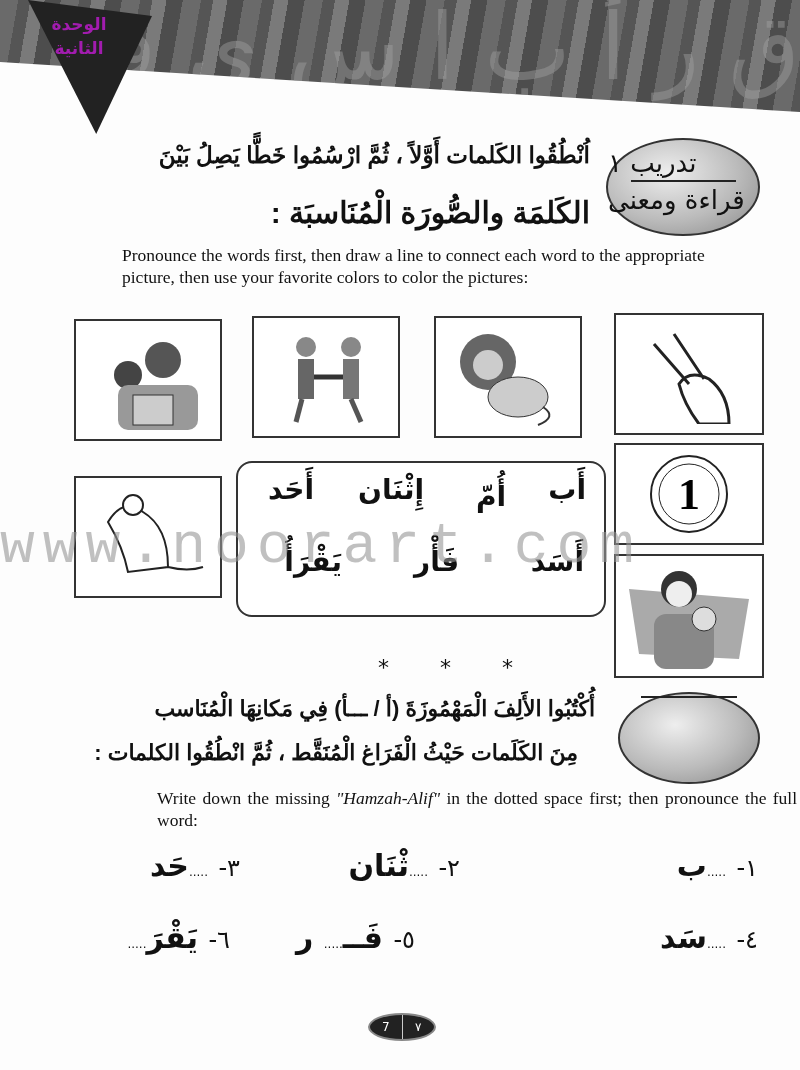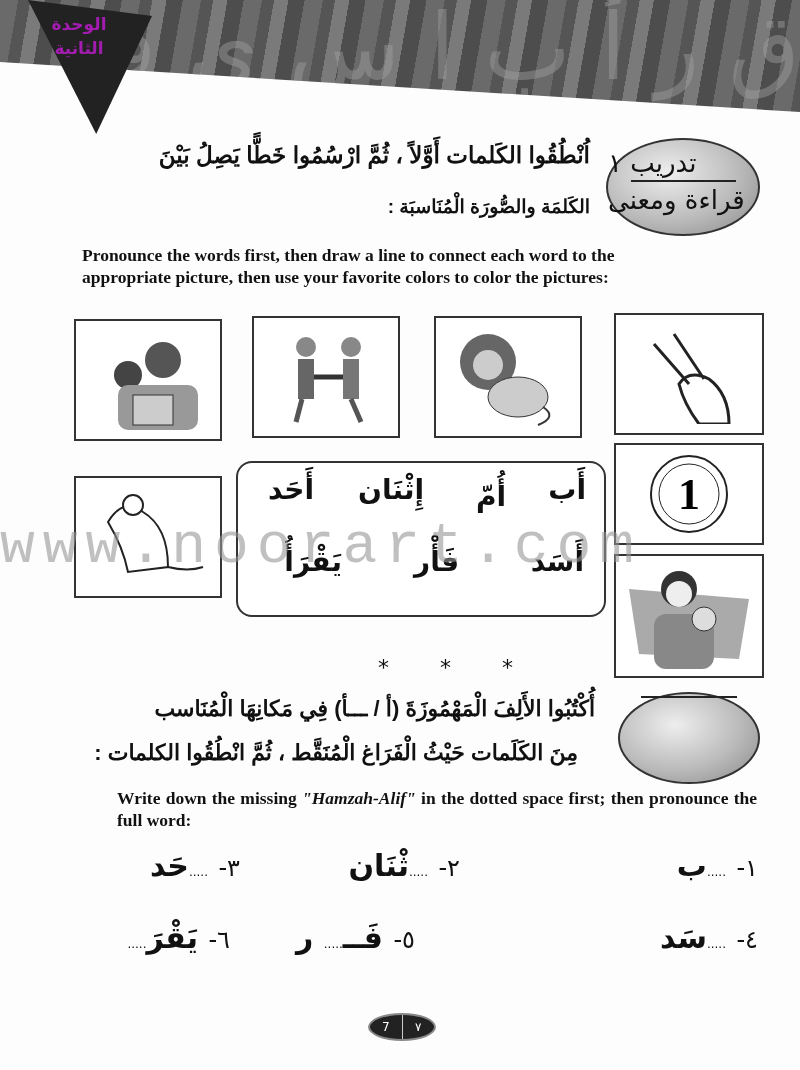--- a/index.html
+++ b/index.html
@@ -14,21 +14,21 @@
     clip-path: polygon(0 0, 100% 12%, 55% 100%); }
   .unit-label { position:absolute; left:34px; top:12px; width:90px; text-align:center; color:#a21caf;
     font-family:"DejaVu Sans", sans-serif; font-weight:bold; font-size:17px; line-height:24px; direction:rtl; }
   .badge { position:absolute; border:2px solid #333; border-radius:50%;
     background: radial-gradient(ellipse at 40% 35%, #eee 0%, #bbb 55%, #888 100%);
     text-align:left; font-family:"DejaVu Sans", sans-serif; direction:rtl; }
   .badge .top { display:block; font-size:26px; line-height:30px; margin-top:8px; }
   .badge .line { display:block; width:70%; margin:2px auto; border-top:2px solid #222; }
   .badge .bottom { display:block; font-size:26px; line-height:32px; }
   .ar { position:absolute; direction:rtl; text-align:center; font-family:Liberation Sans, sans-serif; font-weight:bold; }
-  .en { position:absolute; font-family:"Liberation Serif", serif; font-weight:bold; font-size:17.5px; line-height:22px; }
+  .en { position:absolute; font-family:"Liberation Serif", serif; font-weight:normal; font-size:17.5px; line-height:22px;margin-left:40px; }
   .pic { position:absolute; border:2px solid #333; background:#fff; display:flex; align-items:center; justify-content:center; }
   .wordbox { position:absolute; left:236px; top:461px; width:366px; height:152px; border:2px solid #333; border-radius:16px; background:#fff; }
   .word { position:absolute; font-family:"DejaVu Sans", sans-serif; font-weight:bold; font-size:28px; direction:rtl; }
   .watermark { position:absolute; left:0; top:514px; width:800px; font-family:"Liberation Mono", monospace; font-size:58px;
     color:rgba(150,150,150,0.6); letter-spacing:8px; white-space:nowrap; }
   .stars { position:absolute; left:378px; top:655px; font-size:22px; letter-spacing:22px; font-family:"DejaVu Sans", sans-serif; }
   .ex { position:absolute; direction:rtl; font-family:"DejaVu Sans", sans-serif; font-weight:bold; font-size:30px; white-space:nowrap; }
   .ex .num { font-weight:normal; font-size:24px; }
   .ex .dots { font-size:12px; font-weight:normal; letter-spacing:1px; }
   .pageno { position:absolute; left:368px; top:1013px; width:64px; height:24px; border-radius:50%; background:#222;
@@ -47,21 +47,21 @@
   <div>الوحدة</div>
   <div>الثانية</div>
 </div>
 
 <div class="badge" style="left:606px;top:138px;width:150px;height:94px;">
   <span class="top">تدريب ١</span>
   <span class="line"></span>
   <span class="bottom">قراءة ومعنى</span>
 </div>
 <div class="ar" style="right:210px;top:142px;font-size:23px;">اُنْطُقُوا الكَلمات أَوَّلاً ، ثُمَّ ارْسُمُوا خَطًّا يَصِلُ بَيْنَ</div>
-<div class="ar" style="right:210px;top:195px;font-size:19px;">الكَلمَة والصُّورَة الْمُنَاسبَة :</div>
+<div class="ar" style="right:210px;top:195px;font-size:30px;">الكَلمَة والصُّورَة الْمُنَاسبَة :</div>
 <div class="en" style="left:82px;top:244px;width:620px;">Pronounce the words first, then draw a line to connect each word to the appropriate picture, then use your favorite colors to color the pictures:</div>
 
 <div class="pic" style="left:74px;top:319px;width:144px;height:118px;">
   <svg width="120" height="100">
       <circle cx="75" cy="30" r="18" fill="#555"></circle>
       <circle cx="40" cy="45" r="14" fill="#444"></circle>
       <rect x="30" y="55" width="80" height="45" rx="10" fill="#999"></rect>
       <rect x="45" y="65" width="40" height="30" fill="#ccc" stroke="#333"></rect>
     </svg>
 </div>

